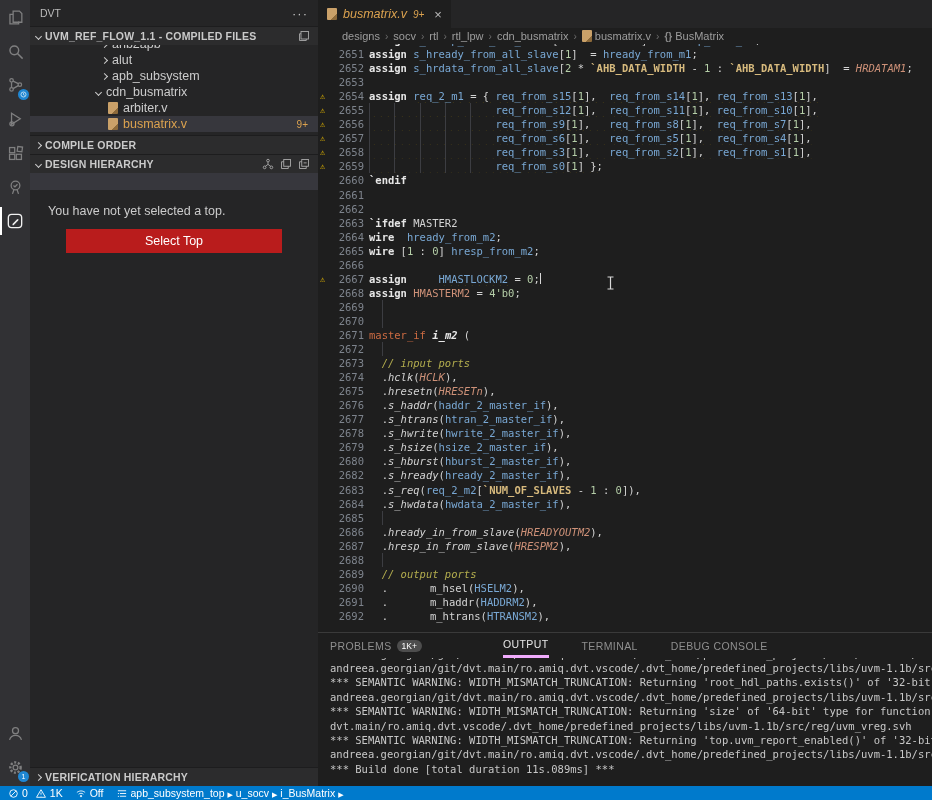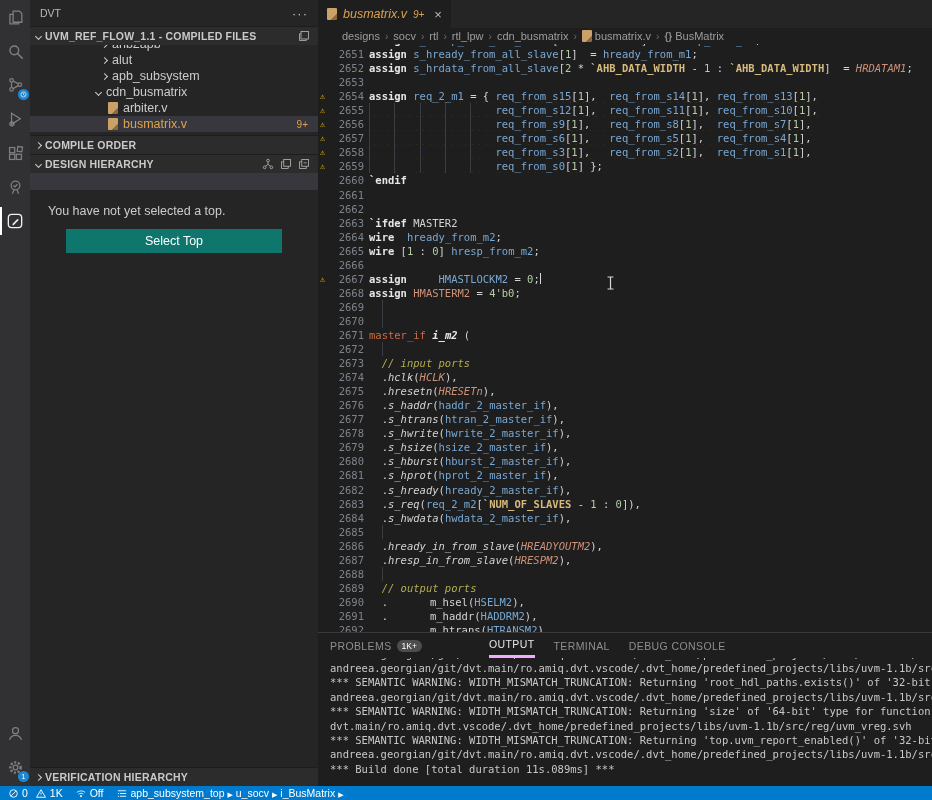--- a/index.html
+++ b/index.html
@@ -73,21 +73,21 @@
   .tok.mod { color:#cc6b42; }
   .tok.id  { color:#e8e8e8; font-weight:bold;font-style:italic; }
   .tok.sq  { text-decoration:underline; text-decoration-style:wavy; text-decoration-color:#b89500; text-decoration-thickness:1px; text-underline-offset:2px; text-decoration-skip-ink:none; }
   .tok.caret { display:inline-block; width:1px; height:11px; background:#d8d8d8; vertical-align:-1px; }
   .lc.g20 { background-image:repeating-linear-gradient(90deg,#3c3d42 0 1px,transparent 1px 4ch); background-size:17ch 100%; background-repeat:no-repeat; background-position:5px 0; }
   .lc.g2  { background-image:linear-gradient(#3c3d42,#3c3d42); background-size:1px 100%; background-repeat:no-repeat; background-position:calc(5px + 2ch) 0; }
   #mouse-ibeam { position:absolute; left:288px; top:232px; width:9px; height:14px; pointer-events:none; }
 
   
   #panel { position:absolute; left:0; top:632px; width:614px; height:154px; background:#1e1e1e; border-top:1px solid #3a3a3a; }
-  #panel-tabs { height:25px; display:flex; align-items:center; gap:19px; padding-left:12px; }
+  #panel-tabs { height:25px; display:flex; align-items:center; gap:33px; padding-left:12px; }
   .ptab { font-size:10.5px; letter-spacing:.4px; color:#8f8f8f; display:flex; align-items:center; gap:5px; height:25px; cursor:pointer; }
   .ptab.active { color:#e7e7e7; border-bottom:3px solid #f0abfc;margin-left:48px; }
   .ptab-badge { background:#4d4d4d; color:#ffffff; border-radius:8px; font-size:8.5px; padding:1px 5px; letter-spacing:0; }
   #output { height:129px; overflow:hidden; padding-left:12px; margin-top:0; }
   .ol { font-family:"DejaVu Sans Mono", monospace; font-size:10.5px; line-height:14.4px; color:#c8c8c8; white-space:pre; overflow:hidden; }
   #output .clipwrap { height:3px; overflow:hidden; }
   #output .clipwrap .ol { margin-top:-11px; }
 
   
   #statusbar { position:absolute; left:0; top:786px; width:932px; height:14px; background:#007acc; display:flex; align-items:center; padding:0 8px; gap:12px; font-size:10.5px; color:#ffffff; white-space:nowrap; }
@@ -245,21 +245,21 @@
           </svg>
         <svg width="12" height="12" viewBox="0 0 16 16" fill="none" stroke="#bfbfbf" stroke-width="1.2">
             <rect x="5" y="2" width="9" height="9"></rect>
             <path d="M5 5H2v9h9v-3M7.5 6.5h4"></path>
           </svg>
       </span>
     </div>
 
     <div id="dh-strip"></div>
     <div id="dh-msg">You have not yet selected a top.</div>
-    <button id="dh-btn" style="background: #0f766e;">Select Top</button>
+    <button id="dh-btn" style="background: #b91c1c;">Select Top</button>
 
     <div class="sect-header" id="verif-header">
       <span class="chev right"></span>
       <span>VERIFICATION HIERARCHY</span>
     </div>
   </div>
 
   <div id="main">
     <div id="tabbar">
       <div class="tab">
@@ -326,21 +326,20 @@
           <div class="cl"><span class="gw"></span><span class="ln">2671</span><span class="lc"><span class="tok mod">master_if</span><span class="tok pn"> </span><span class="tok id">i_m2</span><span class="tok pn"> (</span></span></div>
           <div class="cl"><span class="gw"></span><span class="ln">2672</span><span class="lc g2"></span></div>
           <div class="cl"><span class="gw"></span><span class="ln">2673</span><span class="lc"><span class="tok pn">  </span><span class="tok com">// input ports</span></span></div>
           <div class="cl"><span class="gw"></span><span class="ln">2674</span><span class="lc"><span class="tok pn">  .</span><span class="tok prt">hclk</span><span class="tok pn">(</span><span class="tok inp">HCLK</span><span class="tok pn">),</span></span></div>
           <div class="cl"><span class="gw"></span><span class="ln">2675</span><span class="lc"><span class="tok pn">  .</span><span class="tok prt">hresetn</span><span class="tok pn">(</span><span class="tok inp">HRESETn</span><span class="tok pn">),</span></span></div>
           <div class="cl"><span class="gw"></span><span class="ln">2676</span><span class="lc"><span class="tok pn">  .</span><span class="tok prt">s_haddr</span><span class="tok pn">(</span><span class="tok v">haddr_2_master_if</span><span class="tok pn">),</span></span></div>
           <div class="cl"><span class="gw"></span><span class="ln">2677</span><span class="lc"><span class="tok pn">  .</span><span class="tok prt">s_htrans</span><span class="tok pn">(</span><span class="tok v">htran_2_master_if</span><span class="tok pn">),</span></span></div>
           <div class="cl"><span class="gw"></span><span class="ln">2678</span><span class="lc"><span class="tok pn">  .</span><span class="tok prt">s_hwrite</span><span class="tok pn">(</span><span class="tok v">hwrite_2_master_if</span><span class="tok pn">),</span></span></div>
           <div class="cl"><span class="gw"></span><span class="ln">2679</span><span class="lc"><span class="tok pn">  .</span><span class="tok prt">s_hsize</span><span class="tok pn">(</span><span class="tok v">hsize_2_master_if</span><span class="tok pn">),</span></span></div>
           <div class="cl"><span class="gw"></span><span class="ln">2680</span><span class="lc"><span class="tok pn">  .</span><span class="tok prt">s_hburst</span><span class="tok pn">(</span><span class="tok v">hburst_2_master_if</span><span class="tok pn">),</span></span></div>
-          <div class="cl"><span class="gw"></span><span class="ln">2681</span><span class="lc"><span class="tok pn">  .</span><span class="tok prt">s_hprot</span><span class="tok pn">(</span><span class="tok v">hprot_2_master_if</span><span class="tok pn">),</span></span></div>
           <div class="cl"><span class="gw"></span><span class="ln">2682</span><span class="lc"><span class="tok pn">  .</span><span class="tok prt">s_hready</span><span class="tok pn">(</span><span class="tok v">hready_2_master_if</span><span class="tok pn">),</span></span></div>
           <div class="cl"><span class="gw"></span><span class="ln">2683</span><span class="lc"><span class="tok pn">  .</span><span class="tok prt">s_req</span><span class="tok pn">(</span><span class="tok v">req_2_m2</span><span class="tok pn">[</span><span class="tok mac">`NUM_OF_SLAVES</span><span class="tok pn"> - </span><span class="tok num">1</span><span class="tok pn"> : </span><span class="tok num">0</span><span class="tok pn">]),</span></span></div>
           <div class="cl"><span class="gw"></span><span class="ln">2684</span><span class="lc"><span class="tok pn">  .</span><span class="tok prt">s_hwdata</span><span class="tok pn">(</span><span class="tok v">hwdata_2_master_if</span><span class="tok pn">),</span></span></div>
           <div class="cl"><span class="gw"></span><span class="ln">2685</span><span class="lc g2"></span></div>
           <div class="cl"><span class="gw"></span><span class="ln">2686</span><span class="lc"><span class="tok pn">  .</span><span class="tok prt">hready_in_from_slave</span><span class="tok pn">(</span><span class="tok inp">HREADYOUTM2</span><span class="tok pn">),</span></span></div>
           <div class="cl"><span class="gw"></span><span class="ln">2687</span><span class="lc"><span class="tok pn">  .</span><span class="tok prt">hresp_in_from_slave</span><span class="tok pn">(</span><span class="tok inp">HRESPM2</span><span class="tok pn">),</span></span></div>
           <div class="cl"><span class="gw"></span><span class="ln">2688</span><span class="lc g2"></span></div>
           <div class="cl"><span class="gw"></span><span class="ln">2689</span><span class="lc"><span class="tok pn">  </span><span class="tok com">// output ports</span></span></div>
           <div class="cl"><span class="gw"></span><span class="ln">2690</span><span class="lc"><span class="tok pn">  .</span><span class="tok prto">m_hsel</span><span class="tok pn">(</span><span class="tok v">HSELM2</span><span class="tok pn">),</span></span></div>
           <div class="cl"><span class="gw"></span><span class="ln">2691</span><span class="lc"><span class="tok pn">  .</span><span class="tok prto">m_haddr</span><span class="tok pn">(</span><span class="tok v">HADDRM2</span><span class="tok pn">),</span></span></div>

